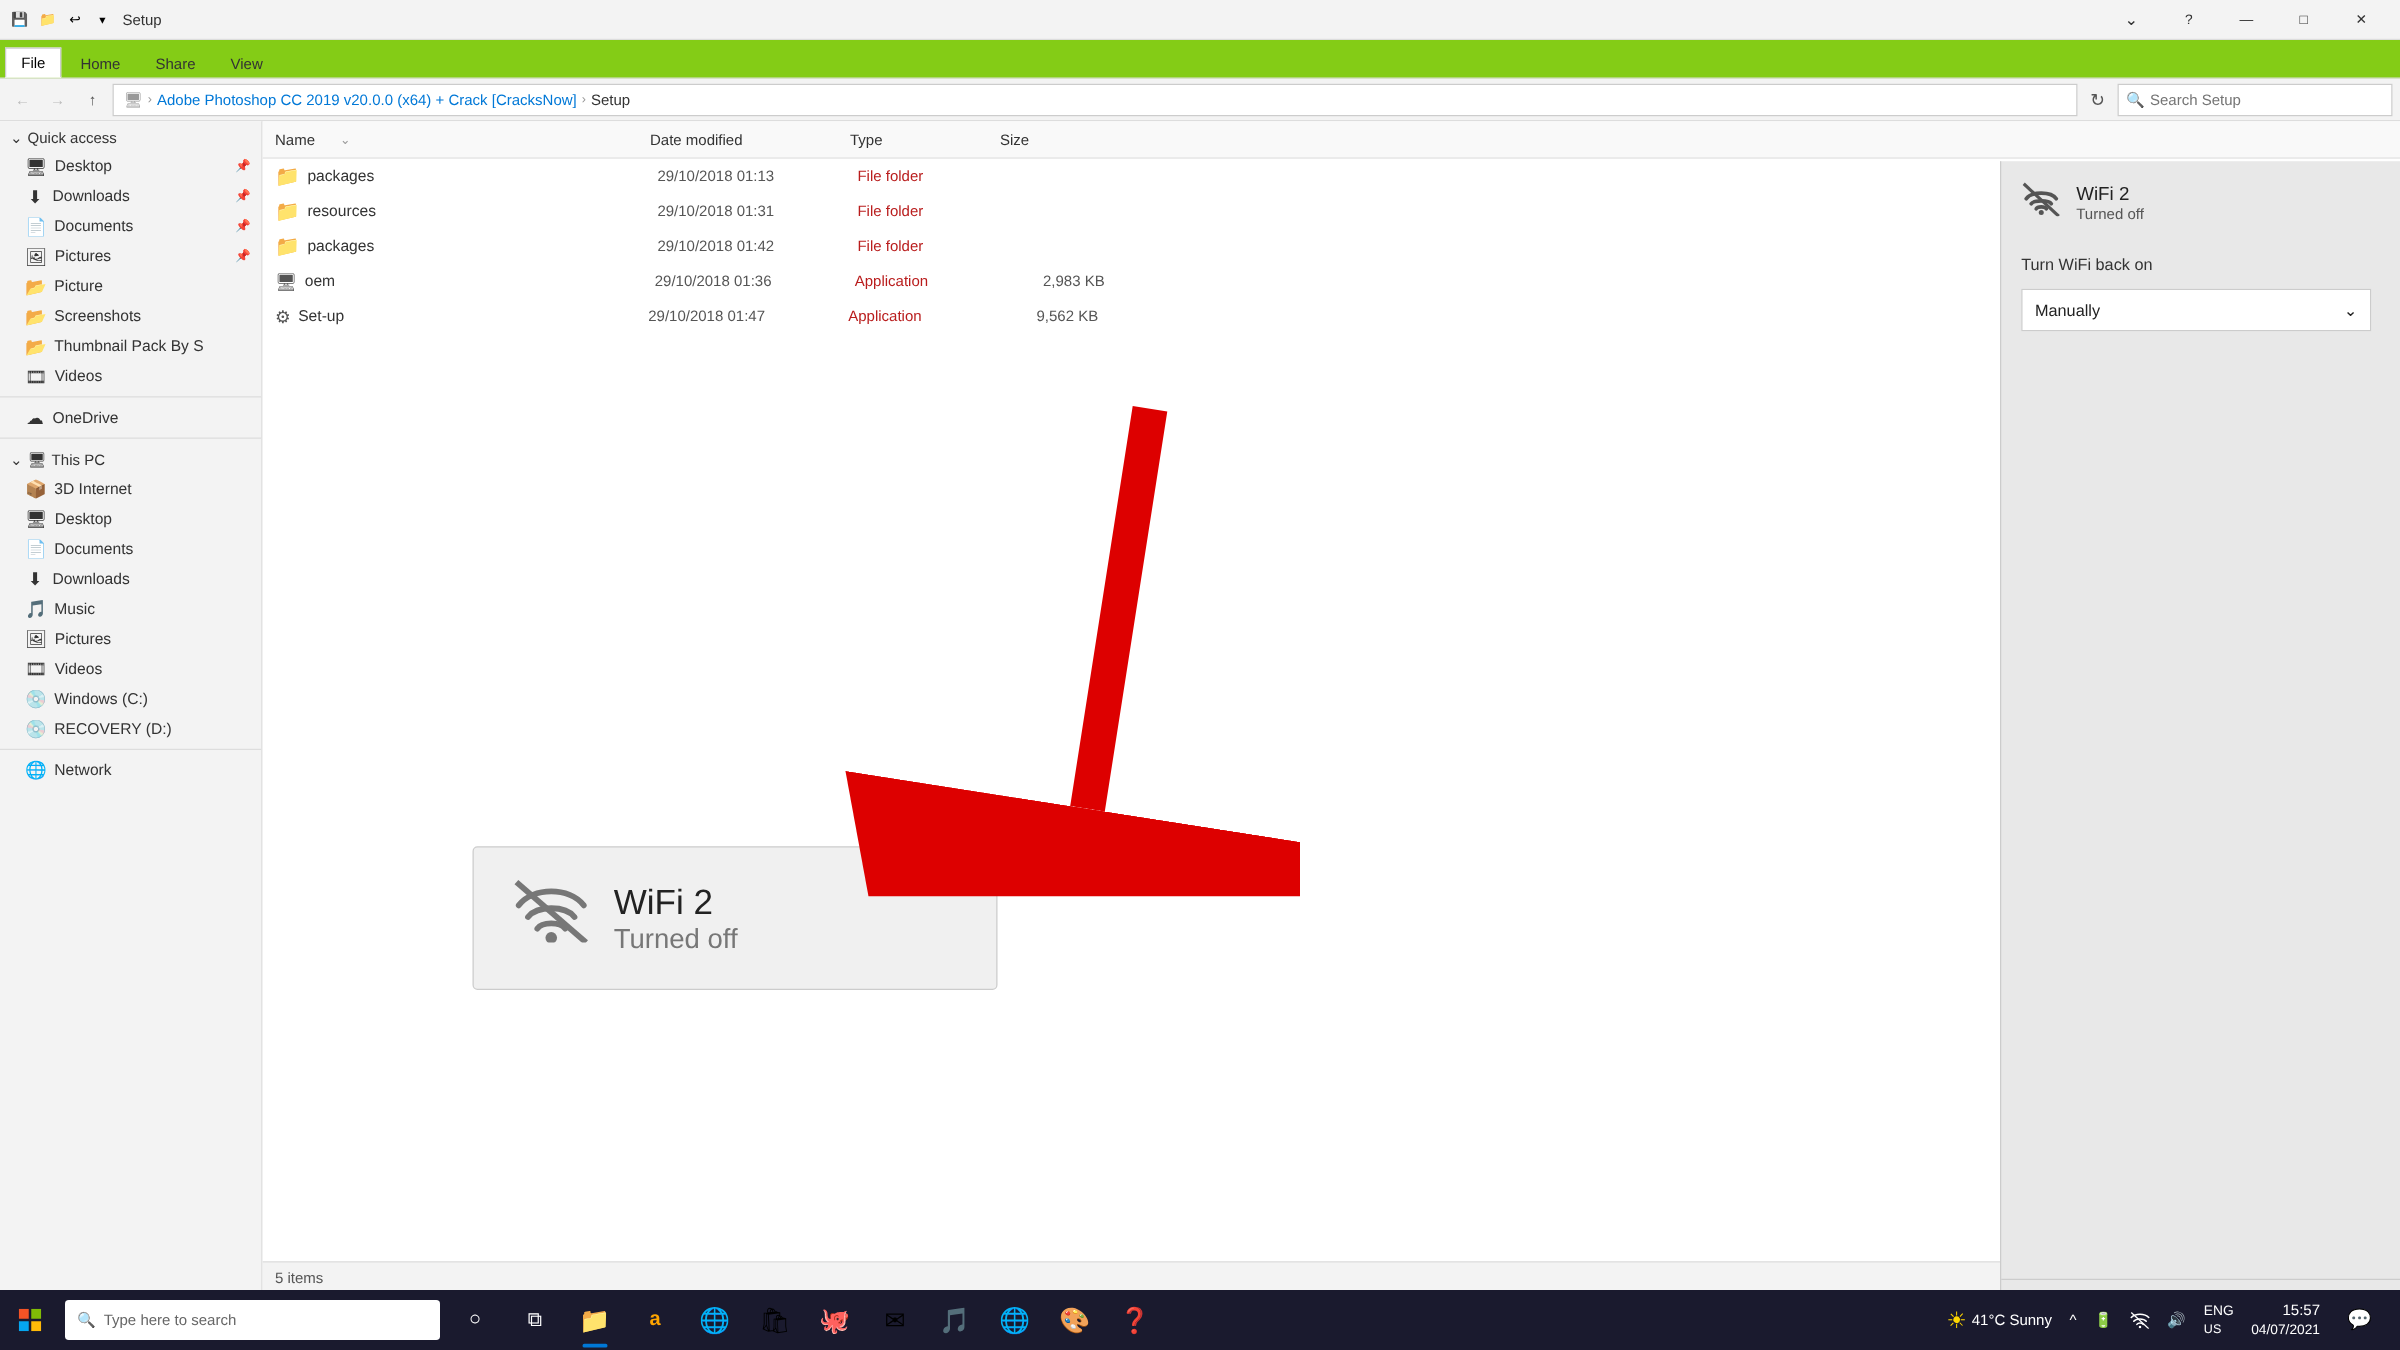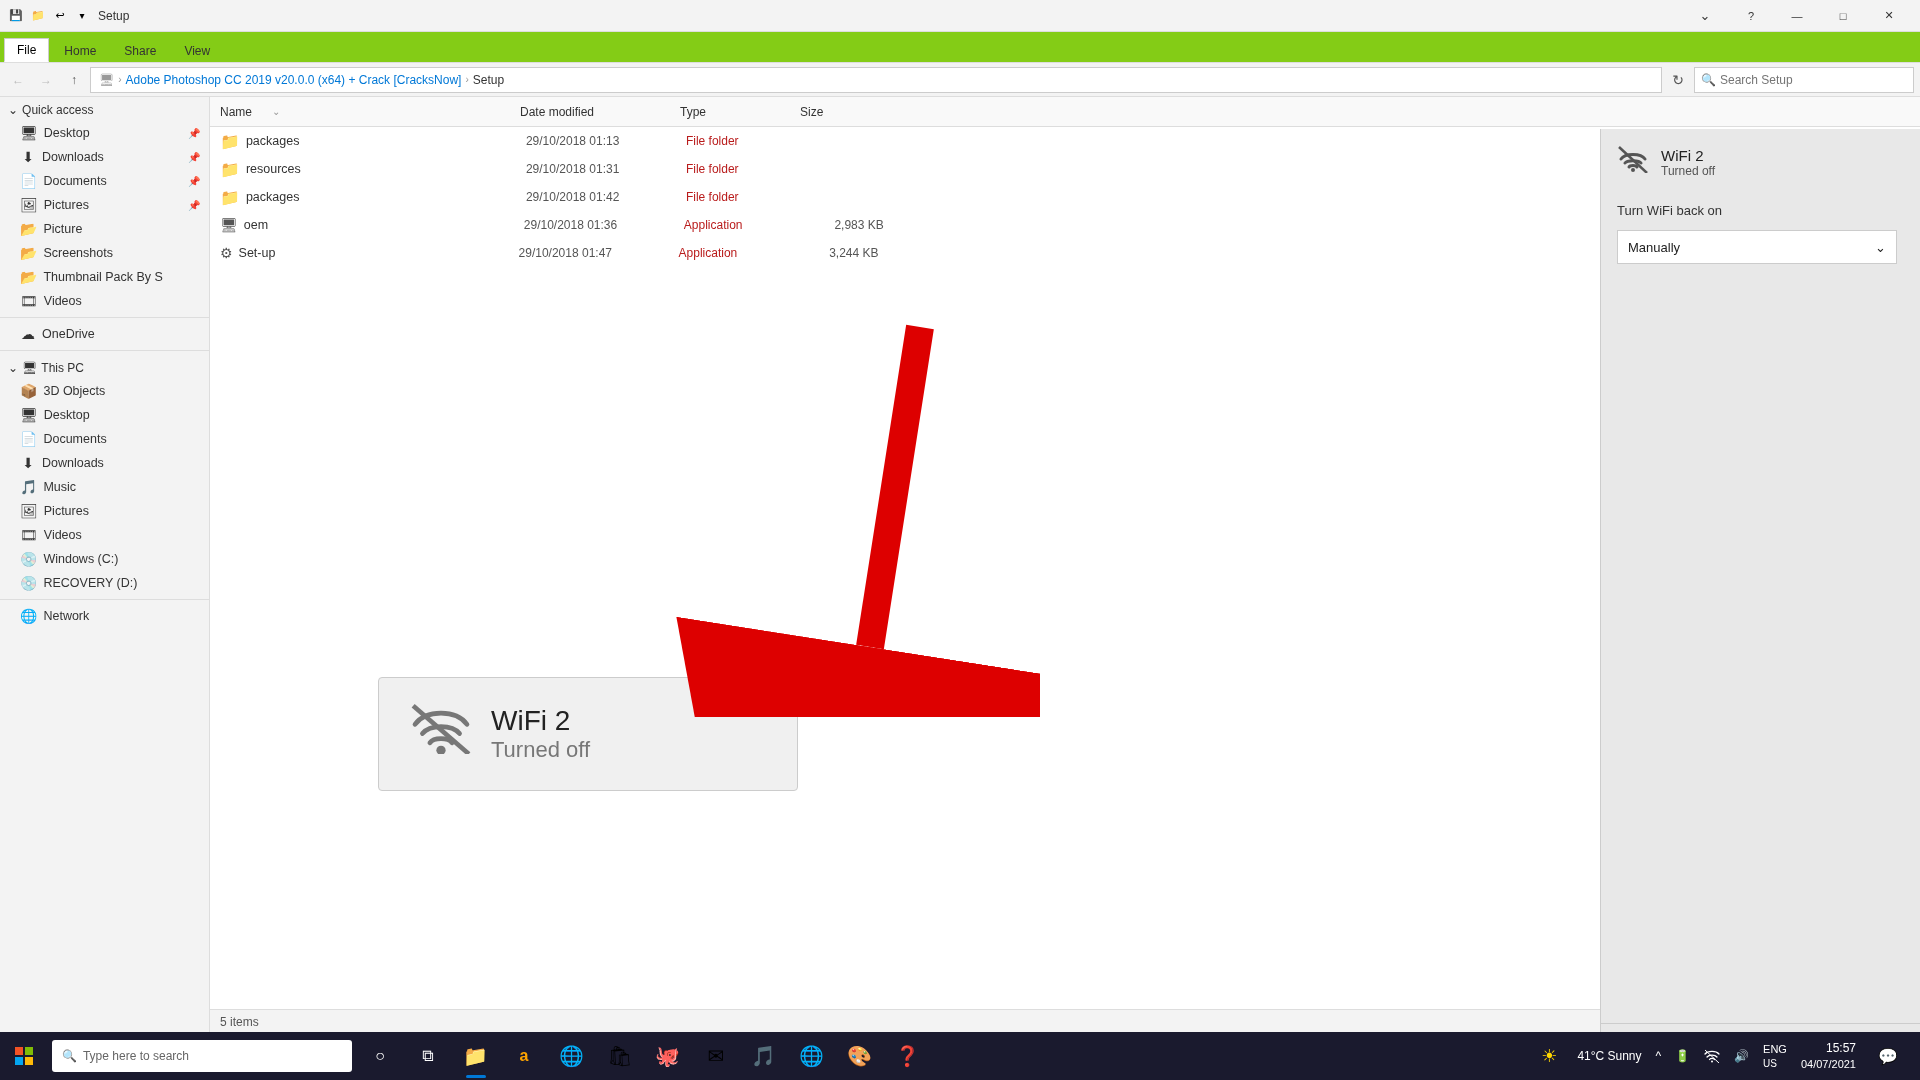--- a/index.html
+++ b/index.html
@@ -480,21 +480,21 @@
 
     <div class="sidebar-divider"></div>
 
     <div class="sidebar-section-header">
       <span>⌄</span>
       <span>🖥</span>
       <span>This PC</span>
     </div>
     <div class="sidebar-item">
       <span class="sidebar-icon">📦</span>
-      <span>3D Objects</span>
+      <span>3D Internet</span>
     </div>
     <div class="sidebar-item">
       <span class="sidebar-icon">🖥</span>
       <span>Desktop</span>
     </div>
     <div class="sidebar-item">
       <span class="sidebar-icon">📄</span>
       <span>Documents</span>
     </div>
     <div class="sidebar-item">
@@ -575,21 +575,21 @@
         <span class="file-name">oem</span>
         <span class="file-date">29/10/2018 01:36</span>
         <span class="file-type">Application</span>
         <span class="file-size">2,983 KB</span>
       </div>
       <div class="file-row">
         <span class="file-icon" style="font-size:14px;color:#555">⚙</span>
         <span class="file-name">Set-up</span>
         <span class="file-date">29/10/2018 01:47</span>
         <span class="file-type">Application</span>
-        <span class="file-size">3,244 KB</span>
+        <span class="file-size">9,562 KB</span>
       </div>
     </div>
 
     <div id="statusbar">
       <span>5 items</span>
     </div>
   </div>
 
   <div id="wifi-panel">
     <div id="wifi-panel-top">
@@ -689,21 +689,21 @@
     <div class="taskbar-app">✉</div>
     <div class="taskbar-app">🎵</div>
     <div class="taskbar-app" style="font-size:20px">🌐</div>
     <div class="taskbar-app">🎨</div>
     <div class="taskbar-app">❓</div>
   </div>
 
   <div id="system-tray">
     <div class="tray-item">
       <span style="color:#ffd700;font-size:18px">☀</span>
-      <span style="margin-left:20px">41°C Sunny</span>
+      <span style="margin-left:4px">41°C Sunny</span>
     </div>
     <div class="tray-item">^</div>
     <div class="tray-item">🔋</div>
     <div class="tray-item">
       <svg width="16" height="14" viewBox="0 0 32 28" fill="white">
         <path d="M2 10 C8 3, 24 3, 30 10" stroke="white" stroke-width="2.5" fill="none" stroke-linecap="round"></path>
         <path d="M6 16 C10 11, 22 11, 26 16" stroke="white" stroke-width="2.5" fill="none" stroke-linecap="round"></path>
         <path d="M11 21 C13 18, 19 18, 21 21" stroke="white" stroke-width="2.5" fill="none" stroke-linecap="round"></path>
         <circle cx="16" cy="25" r="2" fill="white"></circle>
         <line x1="2" y1="2" x2="30" y2="28" stroke="white" stroke-width="2"></line>

